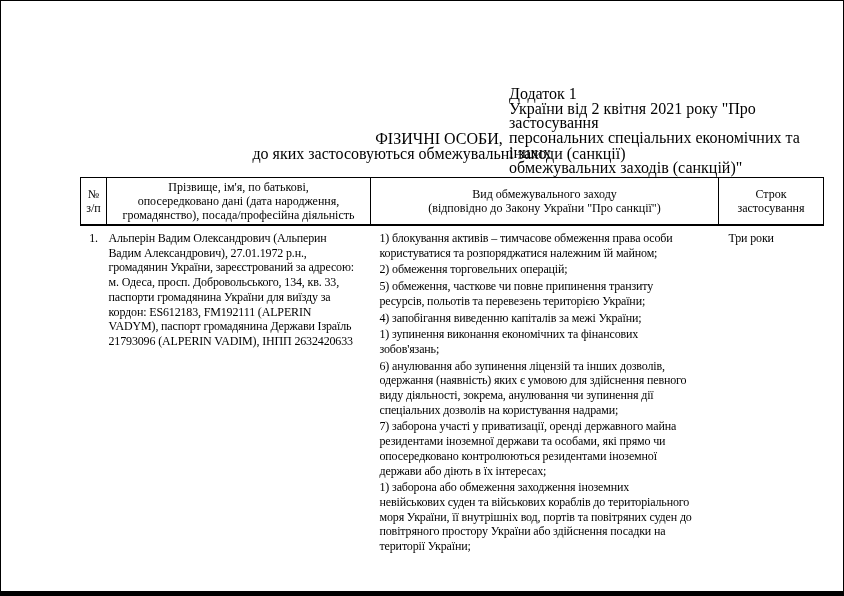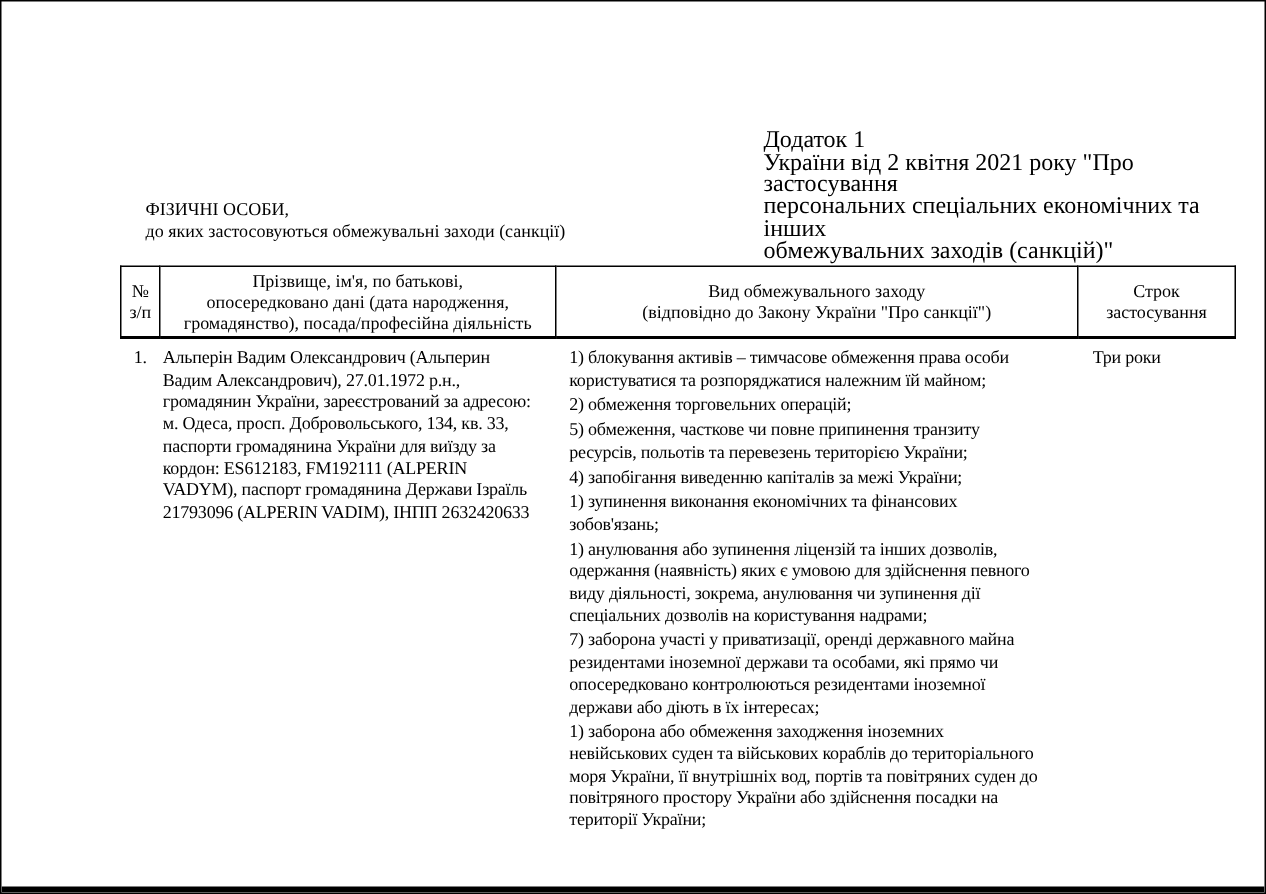--- a/index.html
+++ b/index.html
@@ -26,23 +26,24 @@
     left: 508px;
     width: 306px;
     text-align: left;
     font-size: 16px;
     line-height: 14.7px;
     margin-top: 37px;
   }
   .doc-title {
     position: absolute;
     top: 131px;
-    left: 96px;
+    left: 67px;
     width: 742px;
-    font-size: 12px;
+    text-align: center;
+    font-size: 16px;
     line-height: 14.7px;
   }
   table.sanctions-table {
     position: absolute;
     top: 176px;
     left: 79px;
     width: 743px;
     border-collapse: collapse;
     table-layout: fixed;
     font-size: 12px;
@@ -120,21 +121,21 @@
 21793096 (ALPERIN VADIM), ІНПП 2632420633</td>
         <td class="cell-sanctions">
             <p>1) блокування активів – тимчасове обмеження права особи
 користуватися та розпоряджатися належним їй майном;</p>
             <p>2) обмеження торговельних операцій;</p>
             <p>5) обмеження, часткове чи повне припинення транзиту
 ресурсів, польотів та перевезень територією України;</p>
             <p>4) запобігання виведенню капіталів за межі України;</p>
             <p>1) зупинення виконання економічних та фінансових
 зобов'язань;</p>
-            <p>1) анулювання або зупинення ліцензій та інших дозволів,
+            <p>6) анулювання або зупинення ліцензій та інших дозволів,
 одержання (наявність) яких є умовою для здійснення певного
 виду діяльності, зокрема, анулювання чи зупинення дії
 спеціальних дозволів на користування надрами;</p>
             <p>7) заборона участі у приватизації, оренді державного майна
 резидентами іноземної держави та особами, які прямо чи
 опосередковано контролюються резидентами іноземної
 держави або діють в їх інтересах;</p>
             <p>1) заборона або обмеження заходження іноземних
 невійськових суден та військових кораблів до територіального
 моря України, її внутрішніх вод, портів та повітряних суден до

